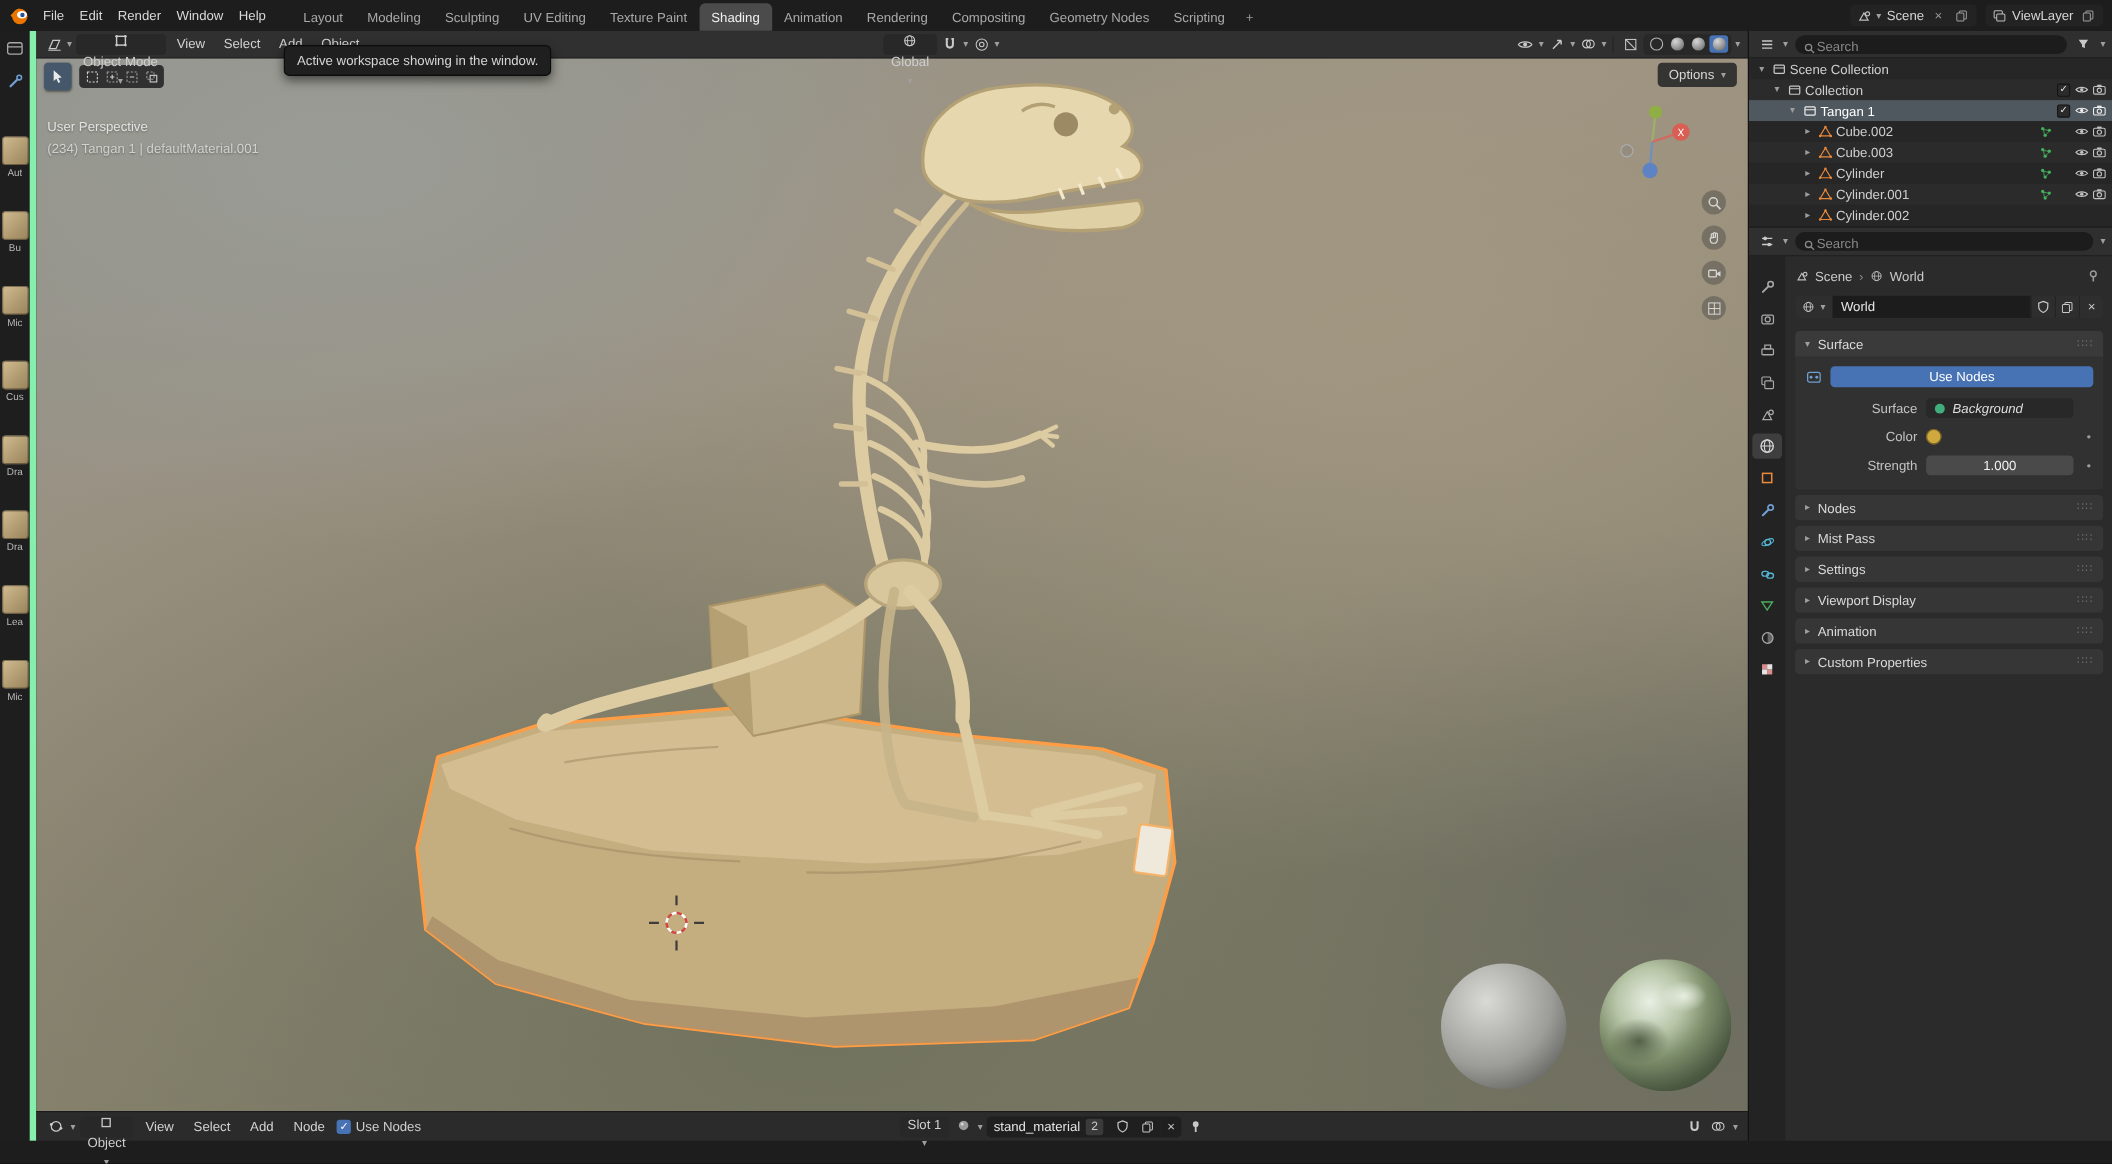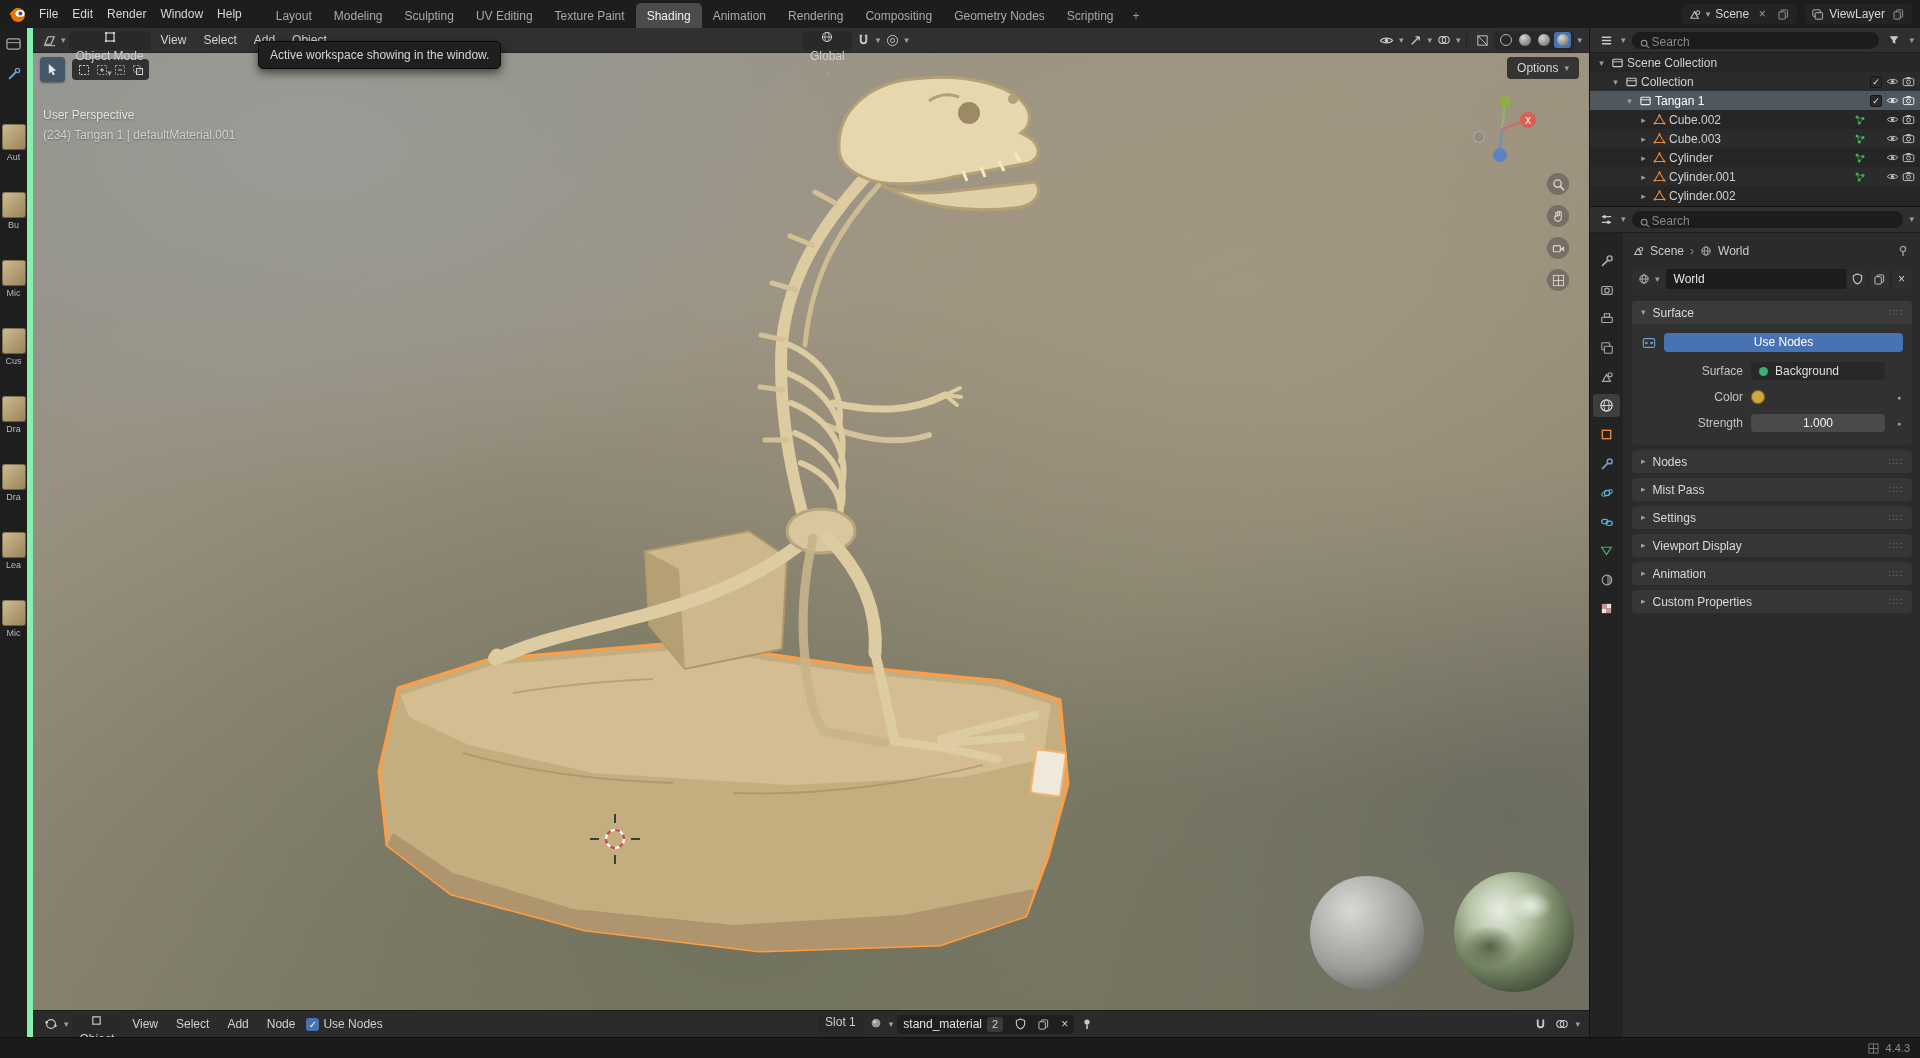--- a/index.html
+++ b/index.html
@@ -139,21 +139,21 @@
   .grip { margin-left:auto; color:#6e6e6e; font-size:10px; letter-spacing:1px; }
   .panel.open { background:#313131; }
   .panel.open .panel-h { background:#3a3a3a; border-radius:4px 4px 0 0; }
   .panel-b { padding:9px 7px 12px 7px; display:flex; flex-direction:column; gap:6px; }
   .userow { display:flex; align-items:center; gap:7px; padding:0 2px 3px 2px; }
   .btn-blue { flex:1; background:#4772b3; color:#fff; text-align:center; border-radius:4px;
               height:19px; line-height:19px; }
   .prow { display:flex; align-items:center; height:20px; gap:8px; }
   .prow > label { width:104px; text-align:right; color:#c3c3c3; flex:none; }
   .menubtn { flex:1; background:#282828; border-radius:4px; height:18px; display:flex;
-             align-items:center; gap:7px; padding:0 8px; color:#dedede; }
+             align-items:center; gap:7px; padding:0 8px; color:#dedede;font-style:italic; }
   .dot-green { width:9px; height:9px; border-radius:50%; background:#3fae7c; flex:none; }
   .swatch { width:14px; height:14px; border-radius:50%; background:#cfa93e; box-shadow:inset 0 0 0 1px rgba(0,0,0,.4); }
   .slider { flex:1; background:#4a4a4a; border-radius:4px; height:18px; display:flex;
             align-items:center; justify-content:center; color:#f2f2f2; }
   .kf { width:12px; text-align:center; color:#9d9d9d; font-size:7px; flex:none; }
 
   
   .statusbar { position:absolute; left:0; top:1037px; width:1920px; height:21px; background:#1b1b1b;
                border-top:1px solid #0f0f0f; display:flex; align-items:center; justify-content:flex-end;
                gap:7px; padding:0 10px; color:#8d8d8d; font-size:11px; z-index:20; }
@@ -1086,27 +1086,18 @@
               <span class="chv">▸</span>
               <span>Custom Properties</span>
               <span class="grip">∷∷</span>
             </div>
           </div>
         </div>
       </div>
     </div>
   </div>
 
-  <div class="statusbar">
-    <span>
-        <svg width="11" height="11" viewBox="0 0 12 12">
-          <rect x="1" y="1" width="10" height="10" fill="none" stroke="#7d7d7d"></rect>
-          <path d="M6 1 V11 M1 6 H11" stroke="#7d7d7d"></path>
-        </svg>
-      </span>
-    <span>4.4.3</span>
-  </div>
 
   <div class="tooltip">
     <span>Active workspace showing in the window.</span>
   </div>
 
 </div>
 
 </body></html>

